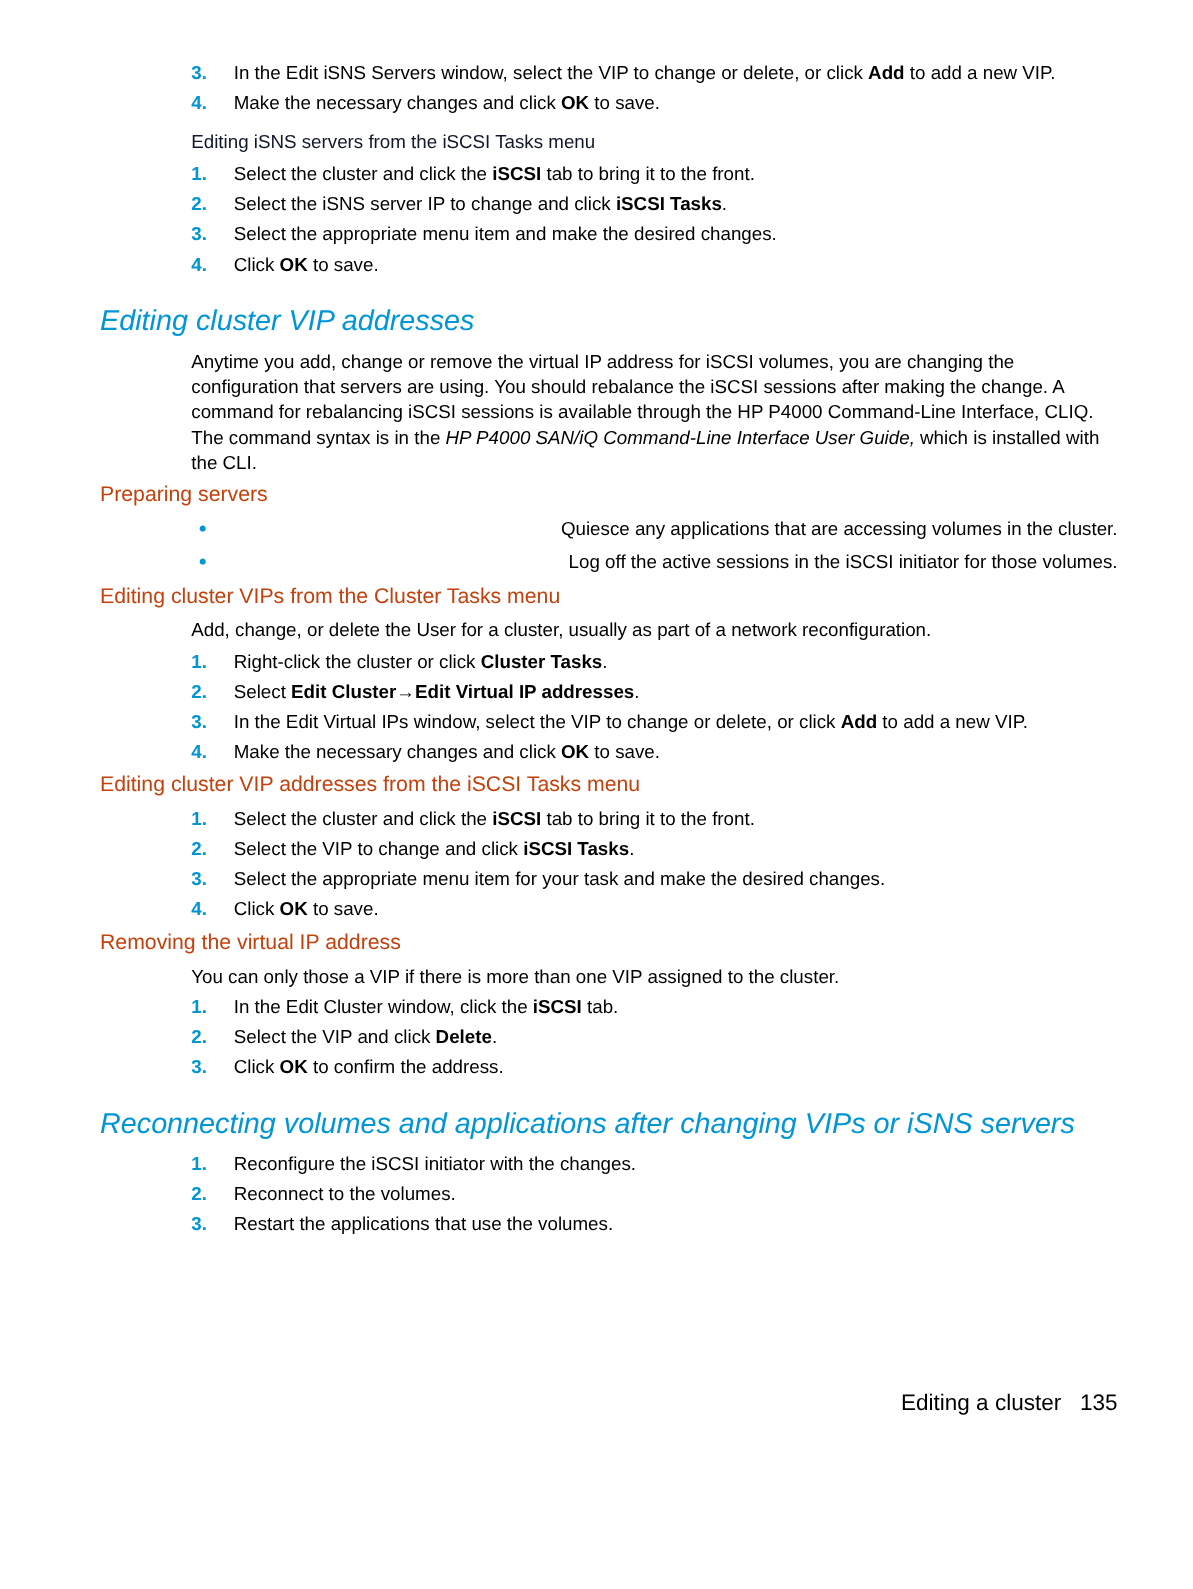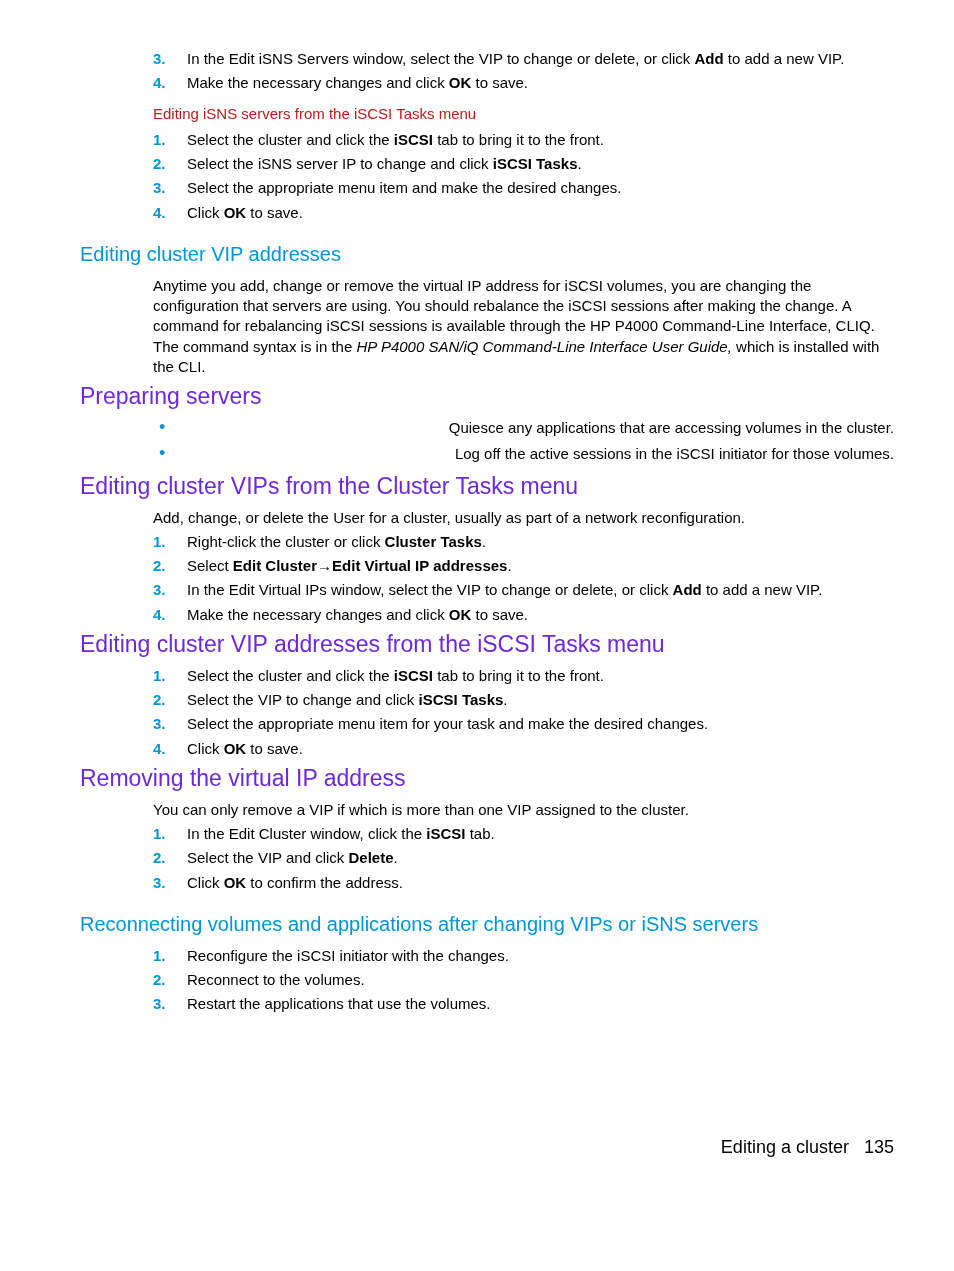--- a/index.html
+++ b/index.html
@@ -8,32 +8,33 @@
     line-height: 1.35;
     color: #000;
     background: #fff;
     margin: 0;
     padding: 45px 60px 30px 80px;
     width: 954px;
     box-sizing: border-box;
   }
   .h1 {
     color: #0096d6;
-    font-size: 20px;
+    font-size: 23px;
     font-weight: normal;
     margin: 18px 0 8px 0;
+    font-style: italic;
   }
   .h2 {
-    color: #6d28d9;
-    font-size: 23px;
+    color: #c2410c;
+    font-size: 17px;
     font-weight: normal;
     margin: 2px 0 6px 0;
   }
   .h3 {
-    color: #b91c1c;
+    color: #0f172a;
     font-size: 15px;
     font-weight: normal;
     margin: 10px 0 6px 73px;
   }
   .para {
     margin: 4px 0 4px 73px;
   }
   ol.numbered {
     list-style: none;
     padding: 0;
@@ -164,21 +165,21 @@
       <span class="num">3.</span>
       <span class="txt"><span>Select the appropriate menu item for your task and make the desired changes.</span></span>
     </li>
   <li>
       <span class="num">4.</span>
       <span class="txt"><span>Click </span><b>OK</b><span> to save.</span></span>
     </li>
 </ol>
 
 <div class="h2">Removing the virtual IP address</div>
-<div class="para">You can only remove a VIP if which is more than one VIP assigned to the cluster.</div>
+<div class="para">You can only those a VIP if there is more than one VIP assigned to the cluster.</div>
 <ol class="numbered">
   <li>
       <span class="num">1.</span>
       <span class="txt"><span>In the Edit Cluster window, click the </span><b>iSCSI</b><span> tab.</span></span>
     </li>
   <li>
       <span class="num">2.</span>
       <span class="txt"><span>Select the VIP and click </span><b>Delete</b><span>.</span></span>
     </li>
   <li>

